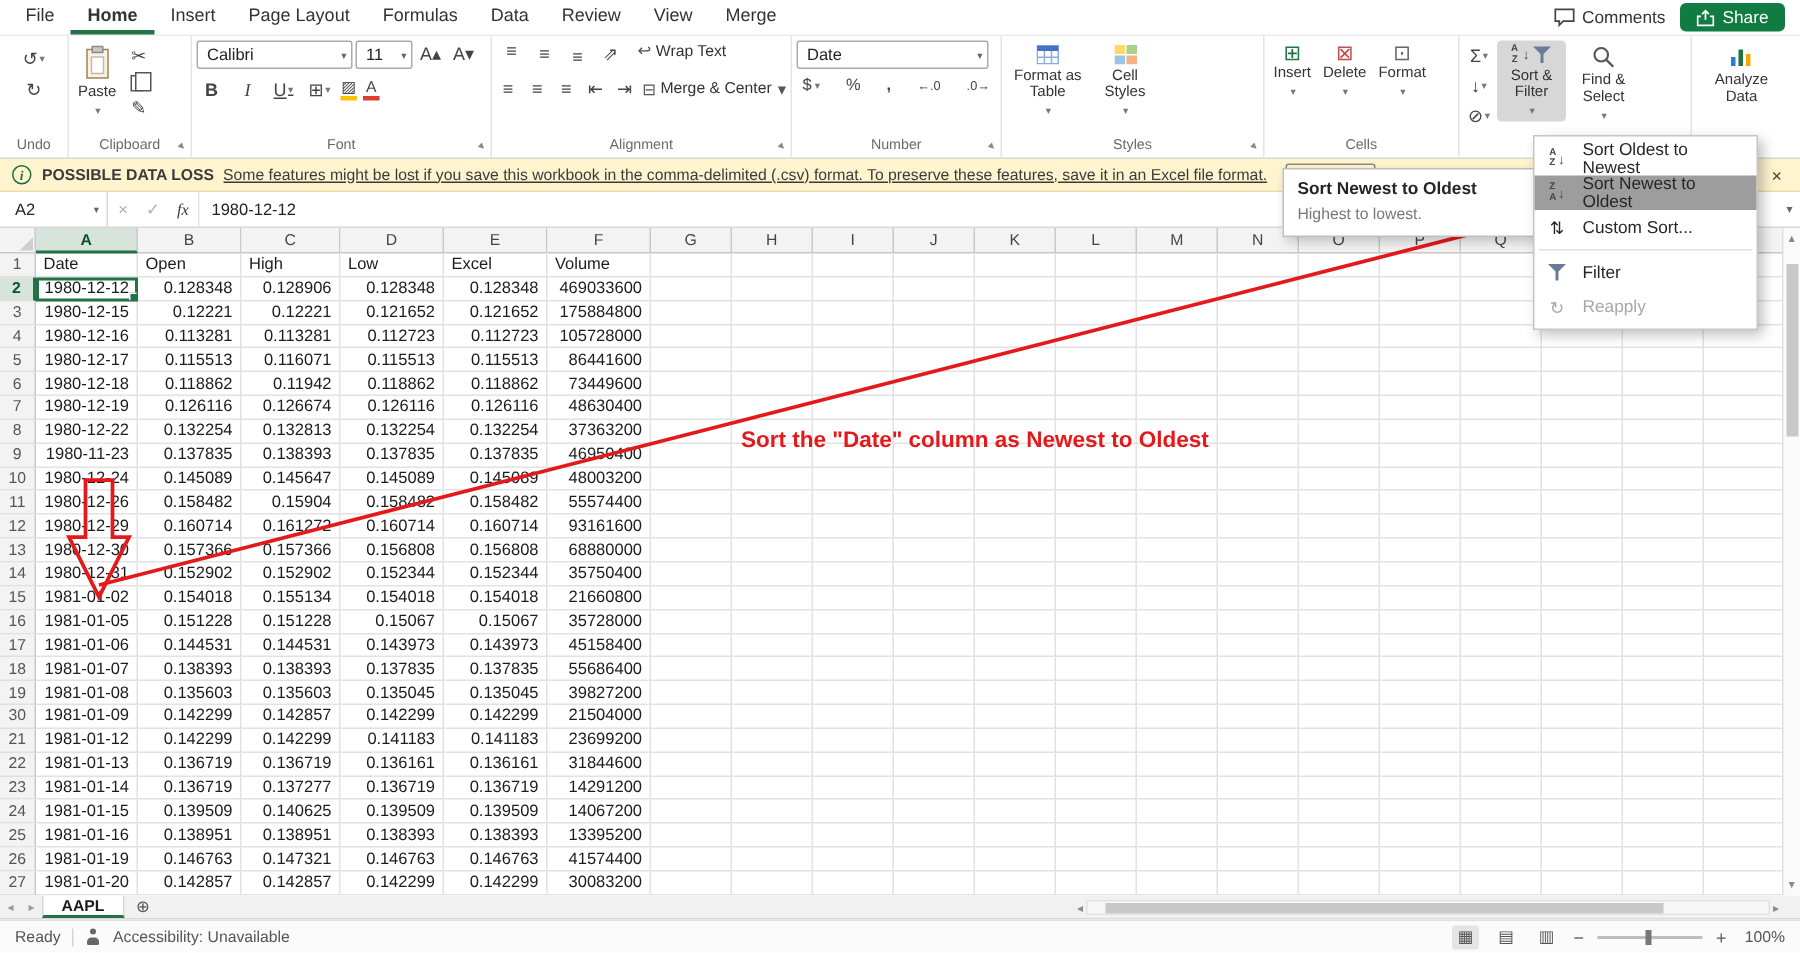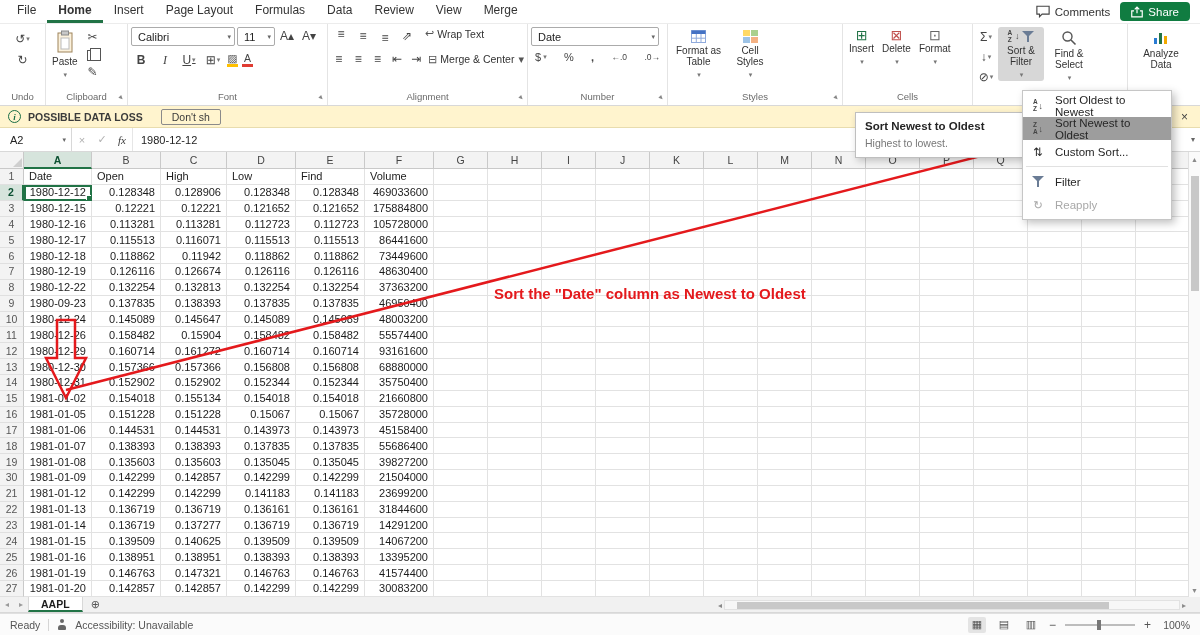--- a/index.html
+++ b/index.html
@@ -343,20 +343,21 @@
           <span class="blab">Analyze Data</span>
         </div>
       </div>
     </div>
 
   </div>
 
   <div class="msgbar">
     <span class="info-ic">i</span>
     <span class="msg-title">POSSIBLE DATA LOSS</span>
+    <span class="msg-link">Some features might be lost if you save this workbook in the comma-delimited (.csv) format. To preserve these features, save it in an Excel file format.</span>
     <span class="msg-btn">Don't sh</span>
     <span class="msg-close">×</span>
   </div>
 
   <div class="fxbar">
     <div class="namebox">
         <span>A2</span>
         <i>▾</i>
       </div>
     <span class="fxic">×</span>
@@ -390,21 +391,21 @@
         <div class="chead" style="width: 54px;">S</div>
         <div class="chead" style="width: 54px;">T</div>
       </div>
     <div id="gridBody">
         <div class="grow">
           <div class="rhead">1</div>
           <div class="cell tl" style="width: 68px;">Date</div>
           <div class="cell tl" style="width: 69px;">Open</div>
           <div class="cell tl" style="width: 66px;">High</div>
           <div class="cell tl" style="width: 69px;">Low</div>
-          <div class="cell tl" style="width: 69px;">Find</div>
+          <div class="cell tl" style="width: 69px;">Excel</div>
           <div class="cell tl" style="width: 69px;">Volume</div>
           <div class="cell" style="width: 54px;"></div>
           <div class="cell" style="width: 54px;"></div>
           <div class="cell" style="width: 54px;"></div>
           <div class="cell" style="width: 54px;"></div>
           <div class="cell" style="width: 54px;"></div>
           <div class="cell" style="width: 54px;"></div>
           <div class="cell" style="width: 54px;"></div>
           <div class="cell" style="width: 54px;"></div>
           <div class="cell" style="width: 54px;"></div>
@@ -570,21 +571,21 @@
           <div class="cell" style="width: 54px;"></div>
           <div class="cell" style="width: 54px;"></div>
           <div class="cell" style="width: 54px;"></div>
           <div class="cell" style="width: 54px;"></div>
           <div class="cell" style="width: 54px;"></div>
           <div class="cell" style="width: 54px;"></div>
           <div class="cell" style="width: 54px;"></div>
         </div>
         <div class="grow">
           <div class="rhead">9</div>
-          <div class="cell" style="width: 68px;">1980-09-23</div>
+          <div class="cell" style="width: 68px;">1980-11-23</div>
           <div class="cell" style="width: 69px;">0.137835</div>
           <div class="cell" style="width: 66px;">0.138393</div>
           <div class="cell" style="width: 69px;">0.137835</div>
           <div class="cell" style="width: 69px;">0.137835</div>
           <div class="cell" style="width: 69px;">46950400</div>
           <div class="cell" style="width: 54px;"></div>
           <div class="cell" style="width: 54px;"></div>
           <div class="cell" style="width: 54px;"></div>
           <div class="cell" style="width: 54px;"></div>
           <div class="cell" style="width: 54px;"></div>

